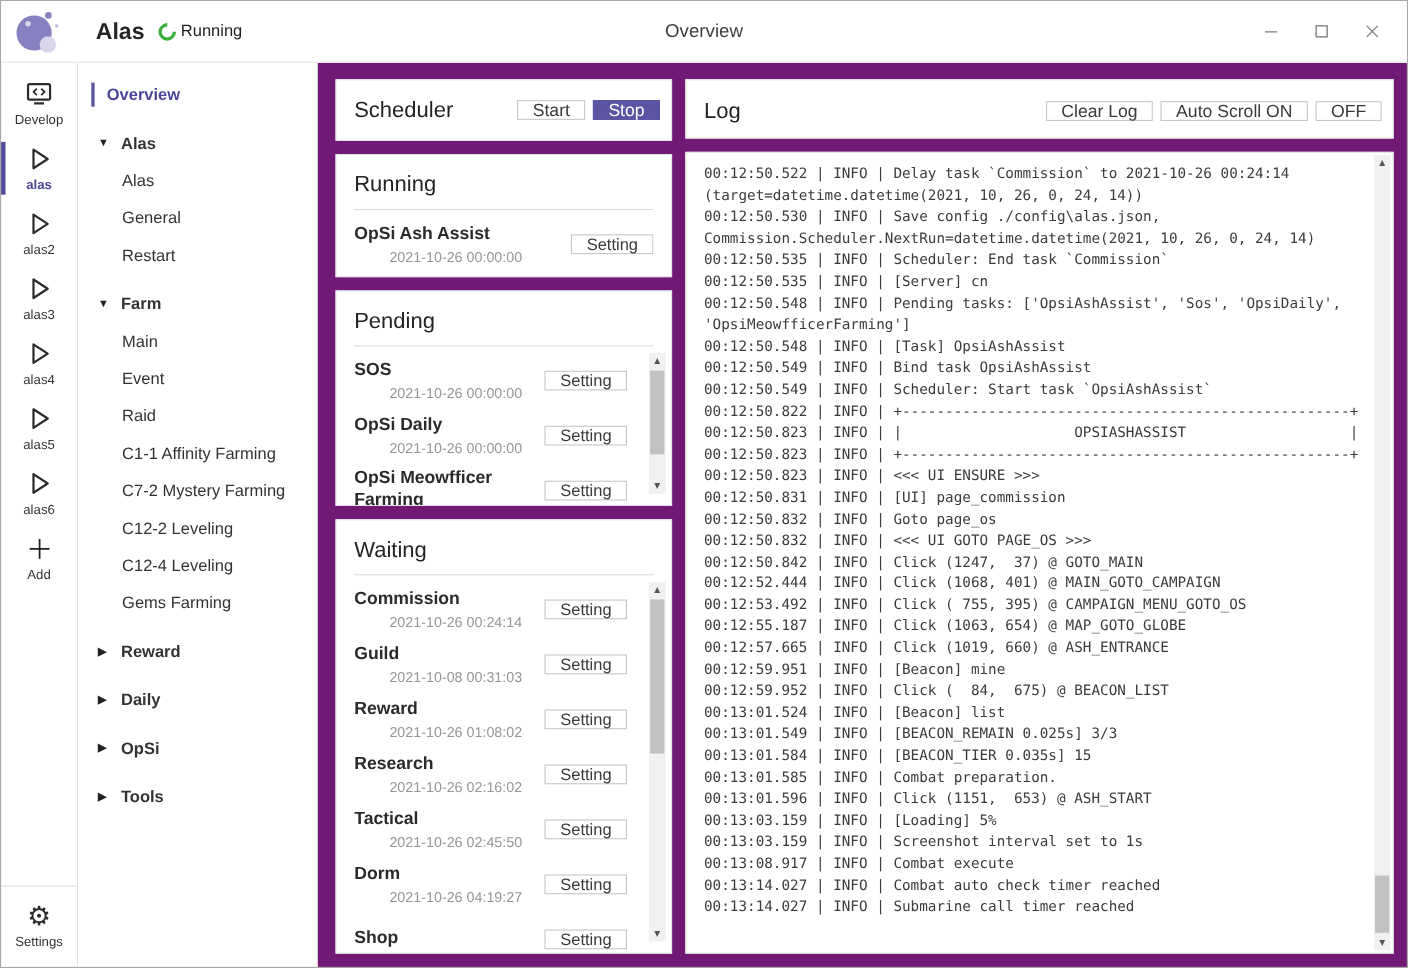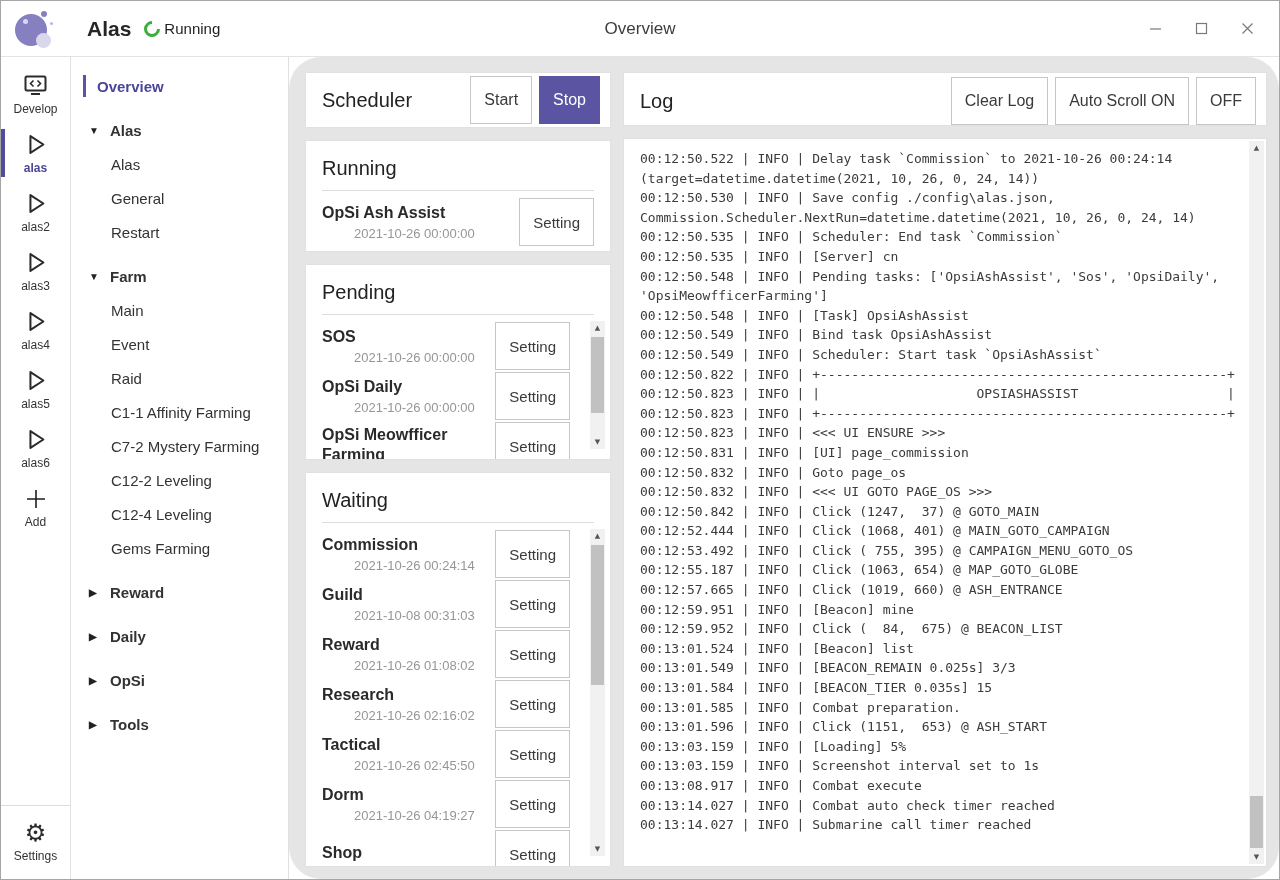--- a/index.html
+++ b/index.html
@@ -43,29 +43,29 @@
   
   .sidenav { flex: 0 0 218px; border-right: 1px solid #e0e0e0; padding-top: 12px; overflow: hidden; }
   .nav-item { height: 34px; display: flex; align-items: center; font-size: 15px; color: #333; padding-left: 40px; position: relative; }
   .nav-item .nav-arrow { display: none; }
   .nav-item.nav-group { font-weight: bold; padding-left: 18px; margin-top: 10px; }
   .nav-item.nav-group .nav-arrow { display: inline-block; width: 21px; font-size: 10px; color: #222; }
   .nav-item.nav-active { font-weight: bold; color: #4a4598; padding-left: 26px; }
   .nav-item.nav-active::before { content: ""; position: absolute; left: 12px; top: 6px; bottom: 6px; width: 3px; background: #5a54a2; }
 
   
-  .content { flex: 1; background: #e5e5e5; padding: 15px 12px 12px 16px; display: flex; gap: 12px; min-width: 0; border-radius: 32px; }
+  .content { flex: 1; background: #701a75; padding: 15px 12px 12px 16px; display: flex; gap: 12px; min-width: 0; }
   .col-left { flex: 0 0 306px; display: flex; flex-direction: column; gap: 12px; min-height: 0; }
   .col-right { flex: 1; display: flex; flex-direction: column; gap: 12px; min-width: 0; min-height: 0; }
   .card { background: #fff; border: 1px solid #e1e1e1; }
 
   .scheduler-card { flex: 0 0 56px; display: flex; align-items: center; padding: 0 10px 0 16px; }
   .card-title { font-size: 20px; color: #222; }
   .btn-group { margin-left: auto; display: flex; gap: 7px; }
-  .btn { background: #fff; border: 1px solid #c6c6c6; height: 48px; padding: 0 13px; font-size: 16px;
+  .btn { background: #fff; border: 1px solid #c6c6c6; height: 18px; padding: 0 13px; font-size: 16px;
          color: #3a3a3a; font-family: "Liberation Sans", sans-serif; }
   .btn-primary { background: #5a54a2; border-color: #5a54a2; color: #fff; }
 
   .task-card { padding: 10px 16px 0 16px; position: relative; display: flex; flex-direction: column; overflow: hidden; }
   .running-card { flex: 0 0 112px; }
   .pending-card { flex: 0 0 196px; }
   .waiting-card { flex: 1; }
   .card-heading { font-size: 20px; color: #222; padding: 6px 0 10px; border-bottom: 1px solid #dcdcdc; }
   .task-list { padding-top: 6px; flex: 1; overflow: hidden; }
   .task-list.scrolled { padding-right: 24px; }

